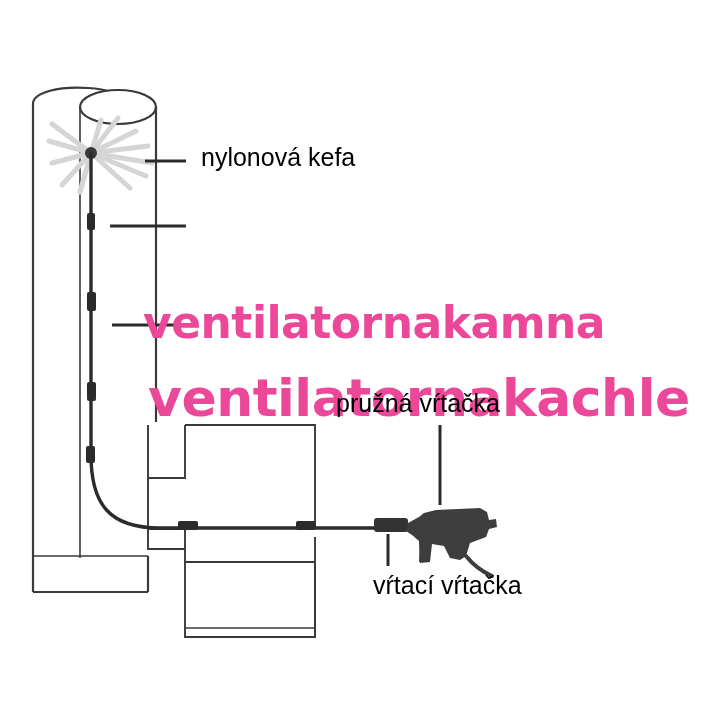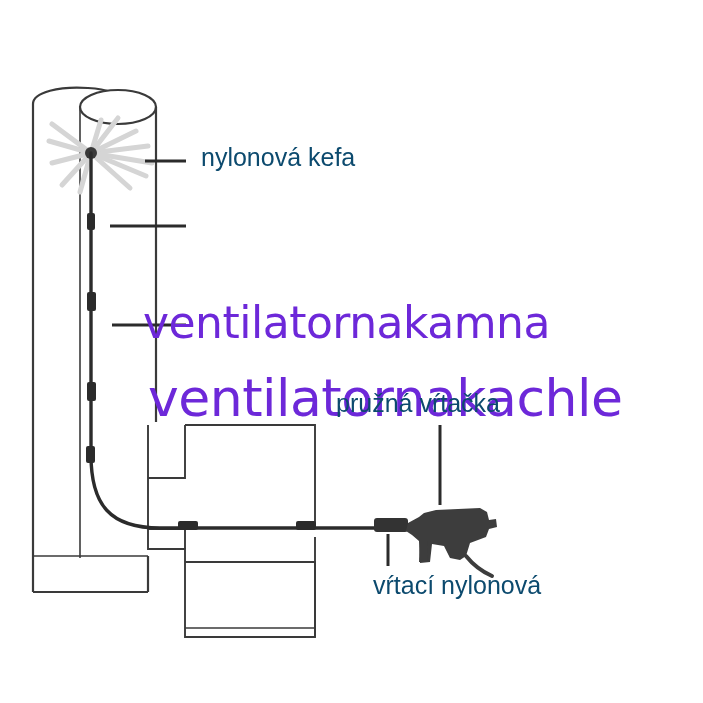--- a/index.html
+++ b/index.html
@@ -20,41 +20,41 @@
   #diagram-svg {
     position: absolute;
     left: 0;
     top: 0;
     width: 703px;
     height: 703px;
   }
   .wm {
     position: absolute;
     font-family: "DejaVu Sans", sans-serif;
-    font-weight: normal;
-    color: #6d28d9;
+    font-weight: bold;
+    color: #ec4899;
     white-space: nowrap;
     letter-spacing: -0.5px;
     user-select: none;
   }
   #watermark-top {
     left: 143px;
     top: 297px;
     font-size: 44px;
   }
   #watermark-bottom {
     left: 148px;
     top: 368px;
     font-size: 52px;
   }
   .callout {
     position: absolute;
     font-family: "Liberation Sans", sans-serif;
     font-size: 25px;
-    color: #0c4a6e;
+    color: #000000;
     white-space: nowrap;
   }
   #label-brush   { left: 201px; top: 143px; }
   #label-lock    { left: 201px; top: 210px; }
   #label-rod     { left: 201px; top: 309px; }
   #label-drill   { left: 336px; top: 389px; }
   #label-adapter { left: 373px; top: 571px; }
 </style>
 </head>
 <body>
@@ -137,15 +137,15 @@
       <line x1="388" y1="534" x2="388" y2="566"></line>
     </g>
 
   </svg>
 
   <div class="wm" id="watermark-top">ventilatornakamna</div>
   <div class="wm" id="watermark-bottom">ventilatornakachle</div>
 
   <div class="callout" id="label-brush">nylonová kefa</div>
   <div class="callout" id="label-drill">pružná vŕtačka</div>
-  <div class="callout" id="label-adapter">vŕtací nylonová</div>
+  <div class="callout" id="label-adapter">vŕtací vŕtačka</div>
 
 </div>
 
 </body></html>

